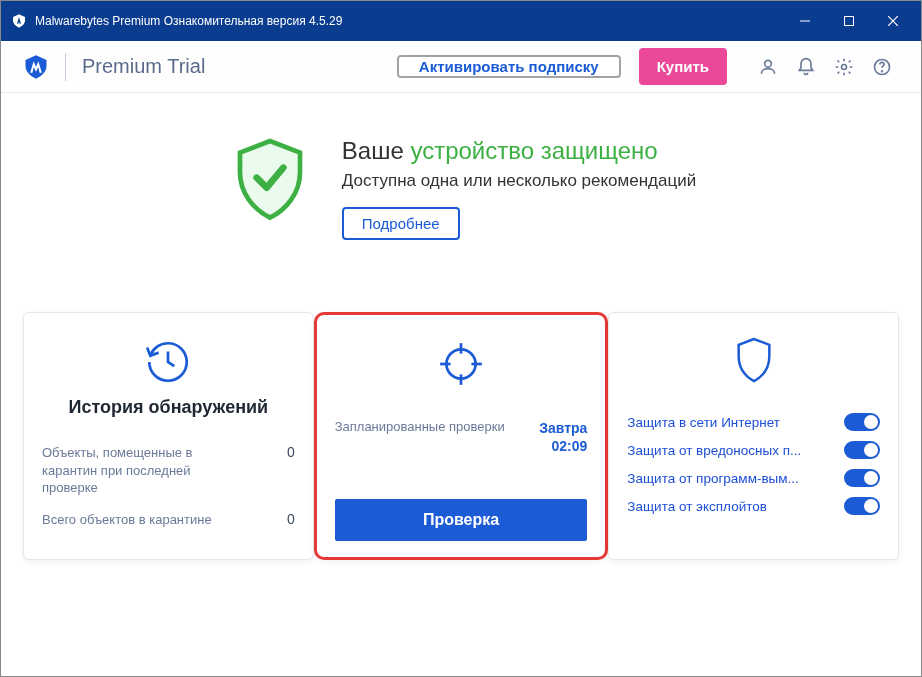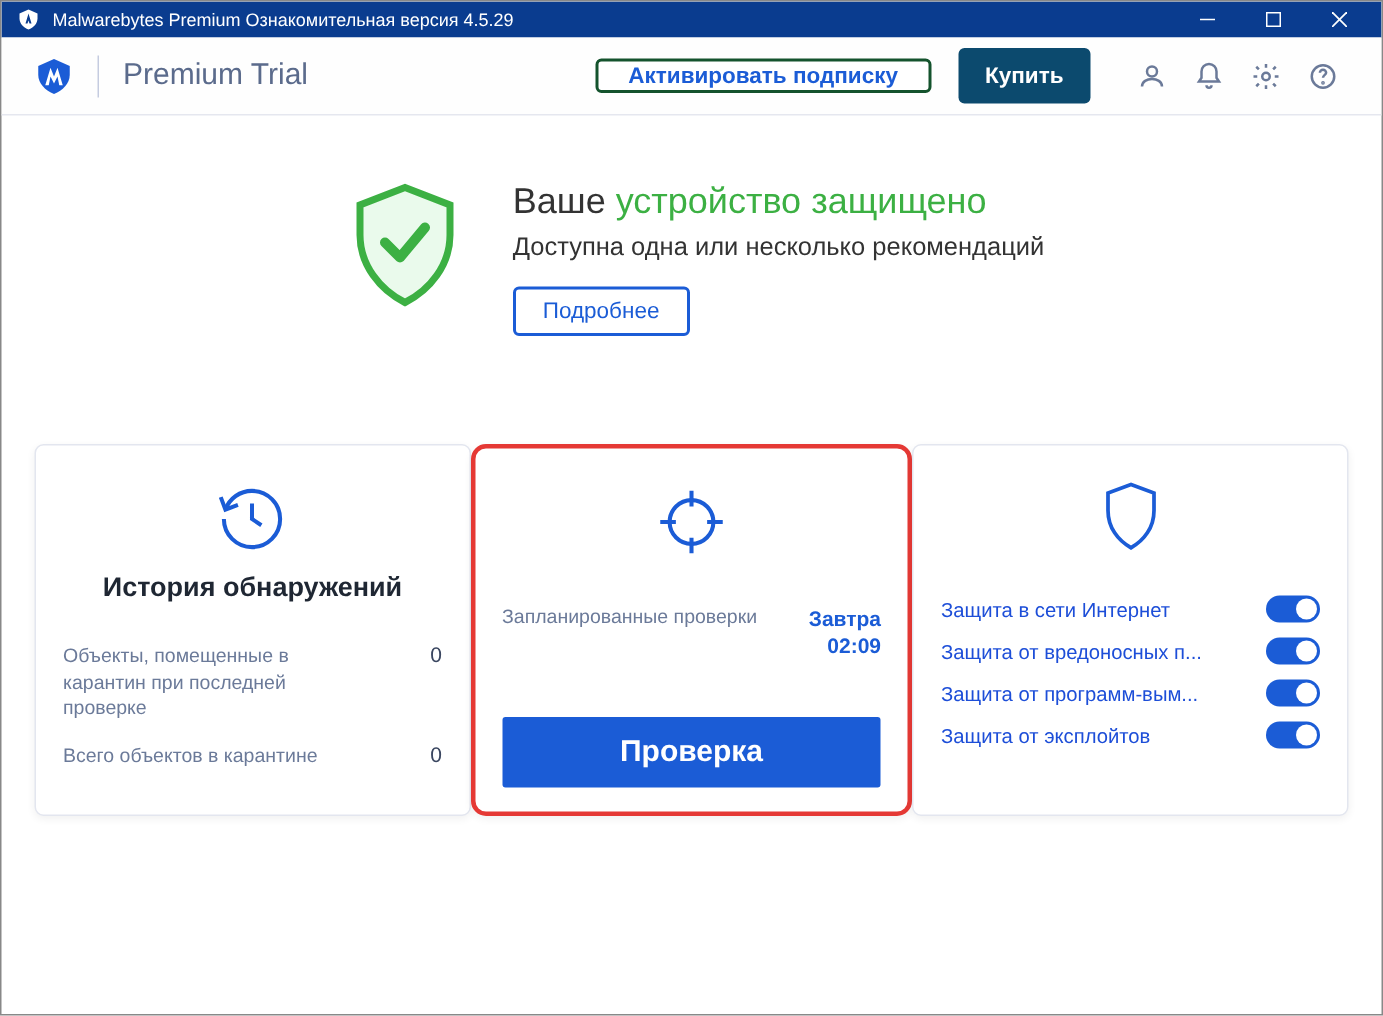--- a/index.html
+++ b/index.html
@@ -1,38 +1,38 @@
 <!DOCTYPE html>
 <html><head>
 <meta charset="utf-8">
 <style>
   * { box-sizing: border-box; margin: 0; padding: 0; font-family: "Segoe UI", Arial, sans-serif; }
   body { background: #fff; width: 922px; height: 677px; overflow: hidden; border: 1px solid #888; }
   
   .titlebar {
-    height: 24px; background: #0a3c8f; color: #fff; display: flex; align-items: center;
+    height: 40px; background: #0a3c8f; color: #fff; display: flex; align-items: center;
     padding: 0 6px 0 10px; font-size: 12px;
   }
   .titlebar .tb-icon { width: 16px; height: 16px; margin-right: 8px; display:flex; align-items:center; justify-content:center;}
   .titlebar .tb-title { flex: 1; }
   .titlebar .win-btn { width: 44px; height: 32px; display: flex; align-items: center; justify-content: center; color:#fff;}
   
   .header {
     height: 52px; border-bottom: 1px solid #e5e7ef; display: flex; align-items: center;
     padding: 0 22px 0 20px; gap: 10px; background:#fefefe;
   }
   .logo { width: 30px; height: 30px; display:flex; align-items:center; justify-content:center;}
   .divider { width:1px; height: 28px; background:#c5cce0; margin: 0 6px 0 4px;}
   .brand { font-size: 20px; font-weight: 400; color: #5b6b8c; flex:1;}
   .btn-outline {
-    border: 2px solid #14532d; color: #1b5cd6; background: #fff; border-radius: 4px;
+    border: 2px solid #a3a3a3; color: #1b5cd6; background: #fff; border-radius: 4px;
     padding: 1px 20px; font-size: 15px; font-weight: 600; cursor: pointer;
   }
   .btn-buy {
-    background: #0c4a6e; color: #fff; border: none; border-radius: 4px;
+    background: #ec4899; color: #fff; border: none; border-radius: 4px;
     padding: 10px 18px; font-size: 15px; font-weight: 600; cursor: pointer; margin-left: 8px;
   }
   .hdr-icons { display:flex; gap: 4px; margin-left: 14px;}
   .hdr-ic { width: 34px; height: 34px; display:flex; align-items:center; justify-content:center; color:#6b7a99; cursor:pointer;}
   
   .main { display:flex; flex-direction:column; align-items:center; padding-top: 44px; }
   .status-row { display:flex; align-items:flex-start; gap: 28px;}
   .shield-big { width: 88px; height: 88px; display:flex; align-items:center; justify-content:center;}
   .status-text h1 { font-size: 24px; font-weight: 400; color:#333; }
   .status-text h1 .protected { color:#3cb043; }
@@ -52,21 +52,21 @@
   .card-ic { height: 58px; display:flex; align-items:center; justify-content:center; color:#1b5cd6;}
   .card h2 { font-size:18px; font-weight:700; color:#1f2733; text-align:center; margin-top: 6px;
     white-space:nowrap; overflow:hidden; text-overflow:ellipsis;}
   .card-body { margin-top: 26px; font-size:13px; color:#6b7a99; flex:1;}
   .stat-row { display:flex; justify-content:space-between; align-items:flex-start; margin-bottom: 14px;}
   .stat-row .label { max-width: 190px; line-height:1.35;}
   .stat-row .value { color:#3a4660; font-size:14px;}
   .sched-row { display:flex; justify-content:space-between; align-items:flex-start;}
   .sched-val { text-align:right; color:#1b5cd6; font-weight:600; font-size:14px; line-height:1.3;}
   .btn-scan {
-    background:#1b5cd6; color:#fff; border:none; font-size:20px; font-weight:600;
+    background:#1b5cd6; color:#fff; border:none; font-size:16px; font-weight:600;
     padding: 12px 0; width:100%; margin-top:18px; cursor:pointer; border-radius: 2px;
   }
   .toggle-row { display:flex; justify-content:space-between; align-items:center; margin-bottom: 10px; color:#1d4ed8; font-size:13.5px;}
   .toggle-row .tl { white-space:nowrap; overflow:hidden; text-overflow:ellipsis; max-width: 190px;}
   .toggle { width: 36px; height: 18px; background:#1b5cd6; border-radius: 10px; position:relative; cursor:pointer; flex-shrink:0;}
   .toggle::after { content:""; width:14px; height:14px; background:#fff; border-radius:50%; position:absolute; right:2px; top:2px;}
 </style>
 </head>
 <body>
 

